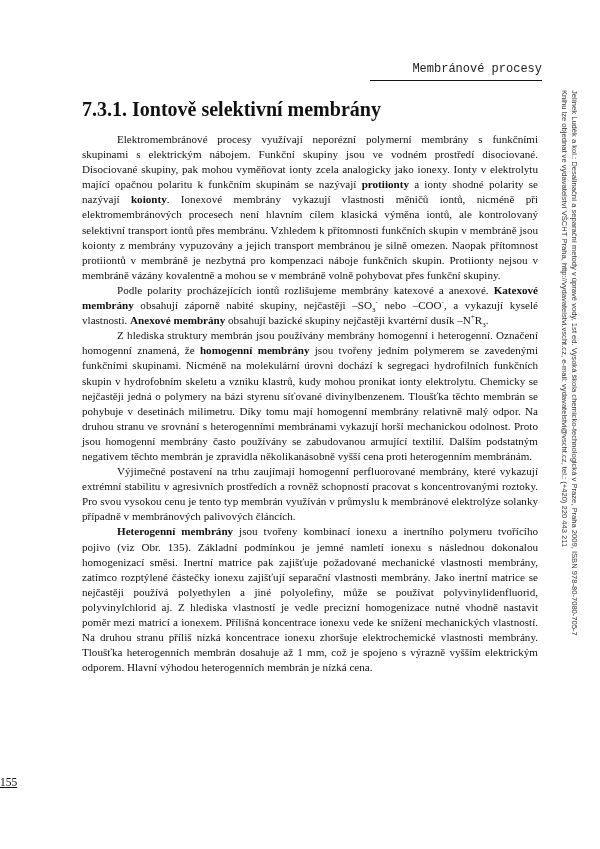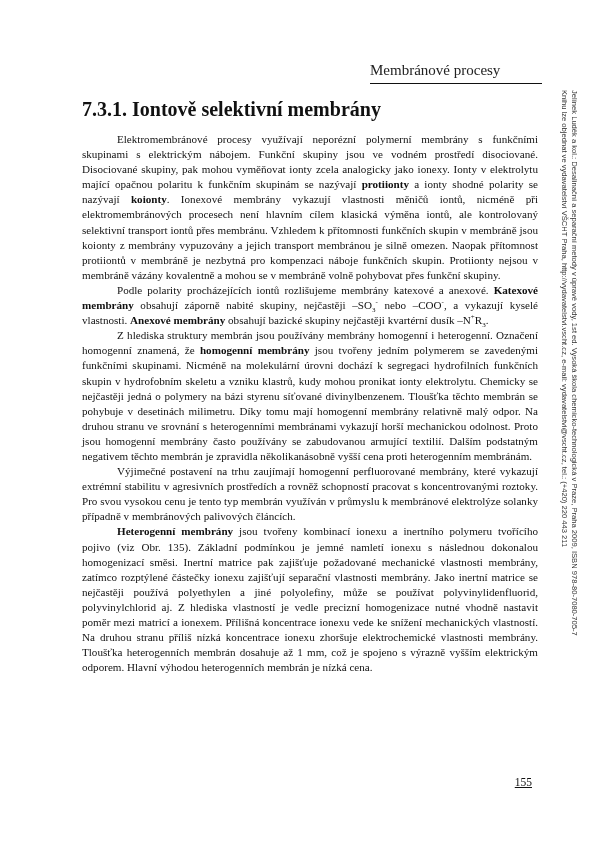--- a/index.html
+++ b/index.html
@@ -1,21 +1,21 @@
 <!DOCTYPE html>
 <html><head>
   <meta charset="utf-8">
   <style>
     html, body { margin: 0; padding: 0; background: #ffffff; }
     body { width: 600px; height: 849px; position: relative; overflow: hidden; font-family: "Liberation Serif", serif; color: #111; }
-    .running-header { position: absolute; left: 370px; top: 62px; width: 172px; font-family: Liberation Serif, serif; font-size: 15px; color: #222; padding-bottom: 4px; border-bottom: 1.2px solid #111; }
+    .running-header { position: absolute; left: 370px; top: 62px; width: 172px; text-align: right; font-family: Liberation Mono, monospace; font-size: 12px; color: #222; padding-bottom: 4px; border-bottom: 1.2px solid #111; }
     .section-title { position: absolute; left: 82px; top: 98px; font-family: "Liberation Serif", serif; font-weight: bold; font-size: 20px; color: #111; margin: 0; }
     .body-text { position: absolute; left: 82px; top: 132px; width: 456px; font-size: 11.1px; line-height: 15.1px; text-align: justify; }
     .body-text p { margin: 0; text-indent: 35px; }
-    .page-number { position: absolute; left: 0; width: 532px; top: 776px; text-align: right; font-size: 11.5px; text-decoration: underline; }
+    .page-number { position: absolute; left: 0; width: 532px; top: 776px; text-align: left; font-size: 11.5px; text-decoration: underline; }
     .side-note { position: absolute; left: 547px; top: 90px; width: 32px; height: 590px; }
     .side-note .rot { position: absolute; left: 0; top: 0; transform-origin: 0 0; transform: translate(32px, 0) rotate(90deg); width: 590px; font-family: "Liberation Sans", sans-serif; font-size: 7.6px; line-height: 10px; color: #333; white-space: nowrap; }
     sup, sub { font-size: 7px; line-height: 0; }
   </style>
 </head>
 <body>
 
 <div class="running-header">Membránové procesy</div>
 
 <h2 class="section-title">7.3.1. Iontově selektivní membrány</h2>

